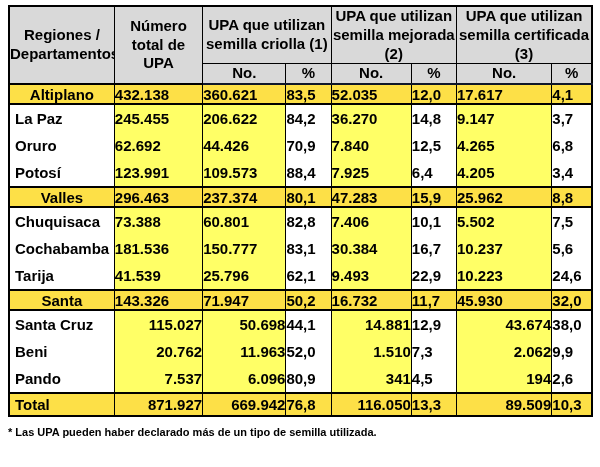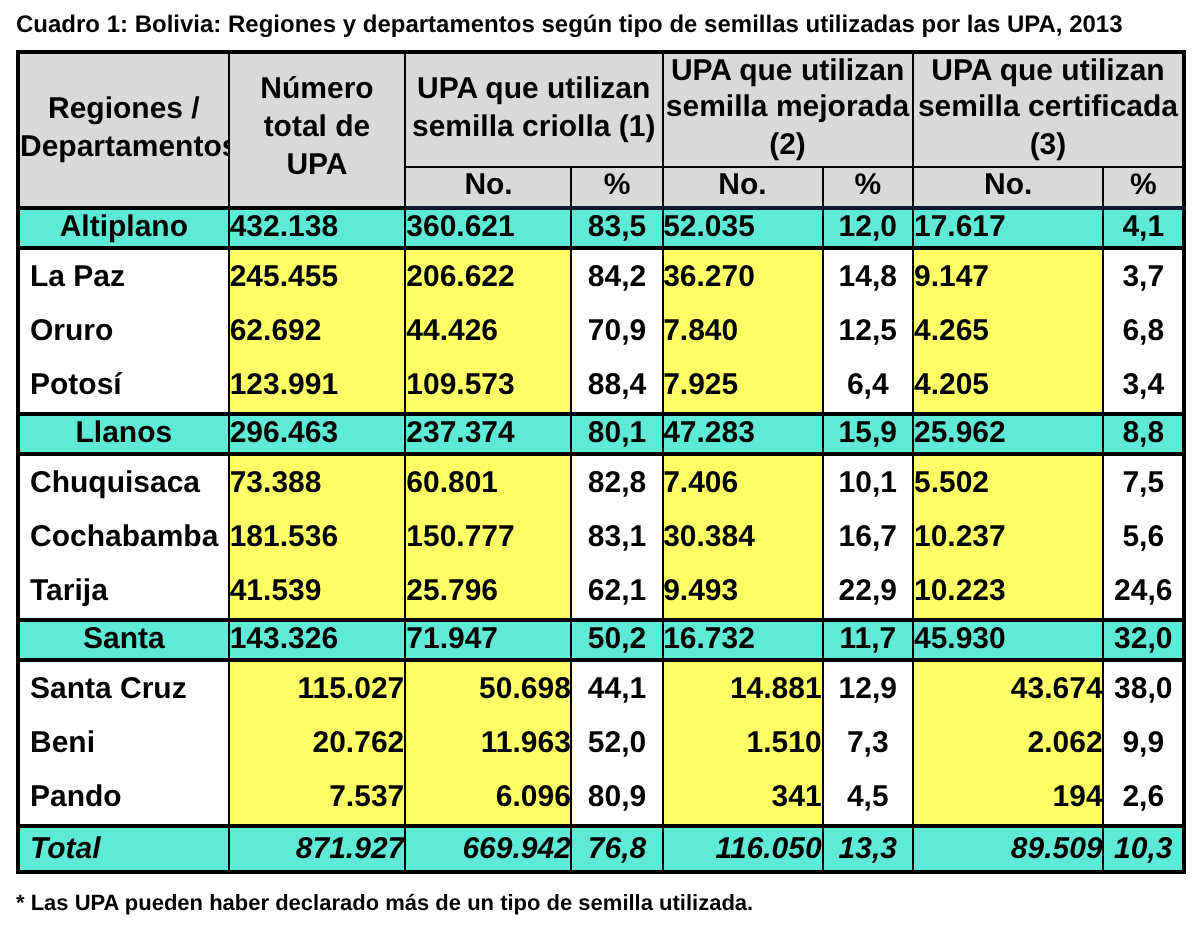--- a/index.html
+++ b/index.html
@@ -44,43 +44,42 @@
     border: 1px solid #000;
     text-align: center;
     vertical-align: middle;
     line-height: 1.25;
   }
   thead tr.main th { height: 55px; }
   thead tr.sub th  { height: 17px; border-bottom: 2px solid #0f172a; }
   thead th.span2 { border-bottom: 2px solid #000; }
 
   tr.region td, tr.total td {
-    background: #5eead4;
+    background: #fde047;
     border-top: 2px solid #000;
     border-bottom: 2px solid #000;
     height: 18px;
   }
-  tr.total td { height: 21px; font-style: italic; }
+  tr.total td { height: 21px; }
   tr.dept td { height: 27px; background: #ffffff; }
   tr.dept td.yl { background: #FFFF66; }
 
   td.name { text-align: left; padding-left: 5px; }
   tr.region td.name { text-align: center; padding-left: 0; }
   td.num { text-align: left; padding-right: 7px; }
-  td.pct { text-align: center; }
+  td.pct { text-align: left; }
   tr.ctr td.num { text-align: right; padding-right: 0; }
 
   .footnotes { margin-top: 7px; font-size: 11px; line-height: 1.55; }
 </style>
 </head>
 <body>
 
 <div class="page">
 
-  <div class="title">Cuadro 1: Bolivia: Regiones y departamentos según tipo de semillas utilizadas por las UPA, 2013</div>
 
   <table class="data">
     <colgroup>
       <col class="c-region">
         <col class="c-total">
       <col class="c-no1">
         <col class="c-pct1">
       <col class="c-no2">
         <col class="c-pct2">
       <col class="c-no3">
@@ -138,21 +137,21 @@
         <td class="name">Potosí</td>
         <td class="num yl">123.991</td>
         <td class="num yl">109.573</td>
         <td class="pct">88,4</td>
         <td class="num yl">7.925</td>
         <td class="pct">6,4</td>
         <td class="num yl">4.205</td>
         <td class="pct">3,4</td>
       </tr>
       <tr class="region">
-        <td class="name">Llanos</td>
+        <td class="name">Valles</td>
         <td class="num">296.463</td>
         <td class="num">237.374</td>
         <td class="pct">80,1</td>
         <td class="num">47.283</td>
         <td class="pct">15,9</td>
         <td class="num">25.962</td>
         <td class="pct">8,8</td>
       </tr>
       <tr class="dept">
         <td class="name">Chuquisaca</td>

